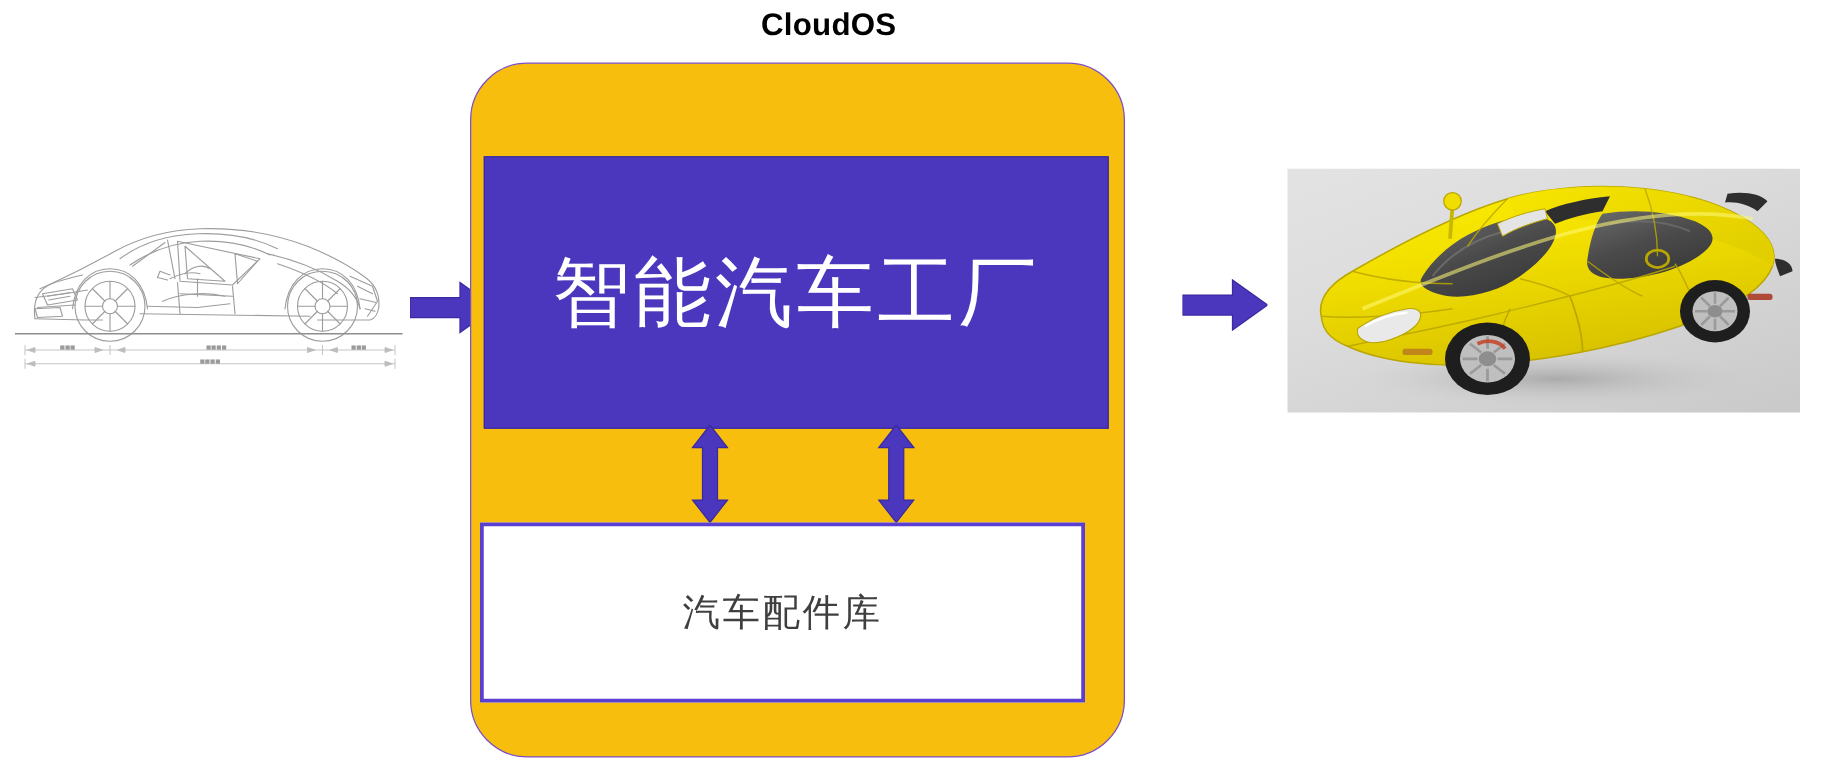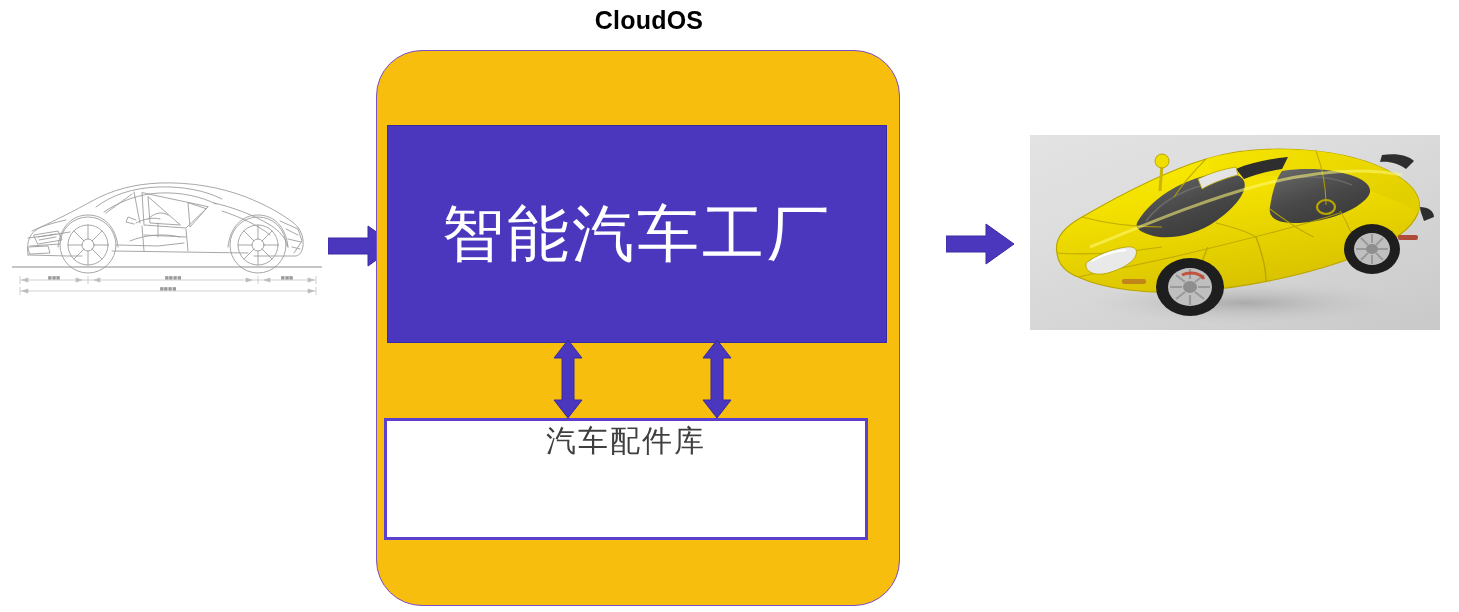--- a/index.html
+++ b/index.html
@@ -15,21 +15,21 @@
     position: relative;
     width: 1459px;
     height: 612px;
     background: #ffffff;
     overflow: hidden;
   }
 
   
   #page-title {
     position: absolute;
-    left: 4px;
+    left: 18px;
     top: 5px;
     width: 1290px;
     text-align: center;
     font-size: 25px;
     font-weight: bold;
     color: #000000;
     letter-spacing: 0.2px;
     line-height: 30px;
     white-space: nowrap;
   }
@@ -93,26 +93,26 @@
     line-height: 1;
     white-space: nowrap;
   }
 
   
   #parts-box {
     position: absolute;
     left: 7px;
     top: 367px;
     width: 484px;
-    height: 122px;
+    height: 144px;
     background: #ffffff;
     border: 3px solid #5B3FD1;
     box-sizing: border-box;
     display: flex;
-    align-items: flex-start;
+    align-items: center;
     justify-content: center;
   }
   #parts-label {
     font-family: "DejaVu Sans", "Liberation Sans", sans-serif;
     font-size: 30px;
     color: #3F3F3F;
     letter-spacing: 2px;
     white-space: nowrap;
   }
 

